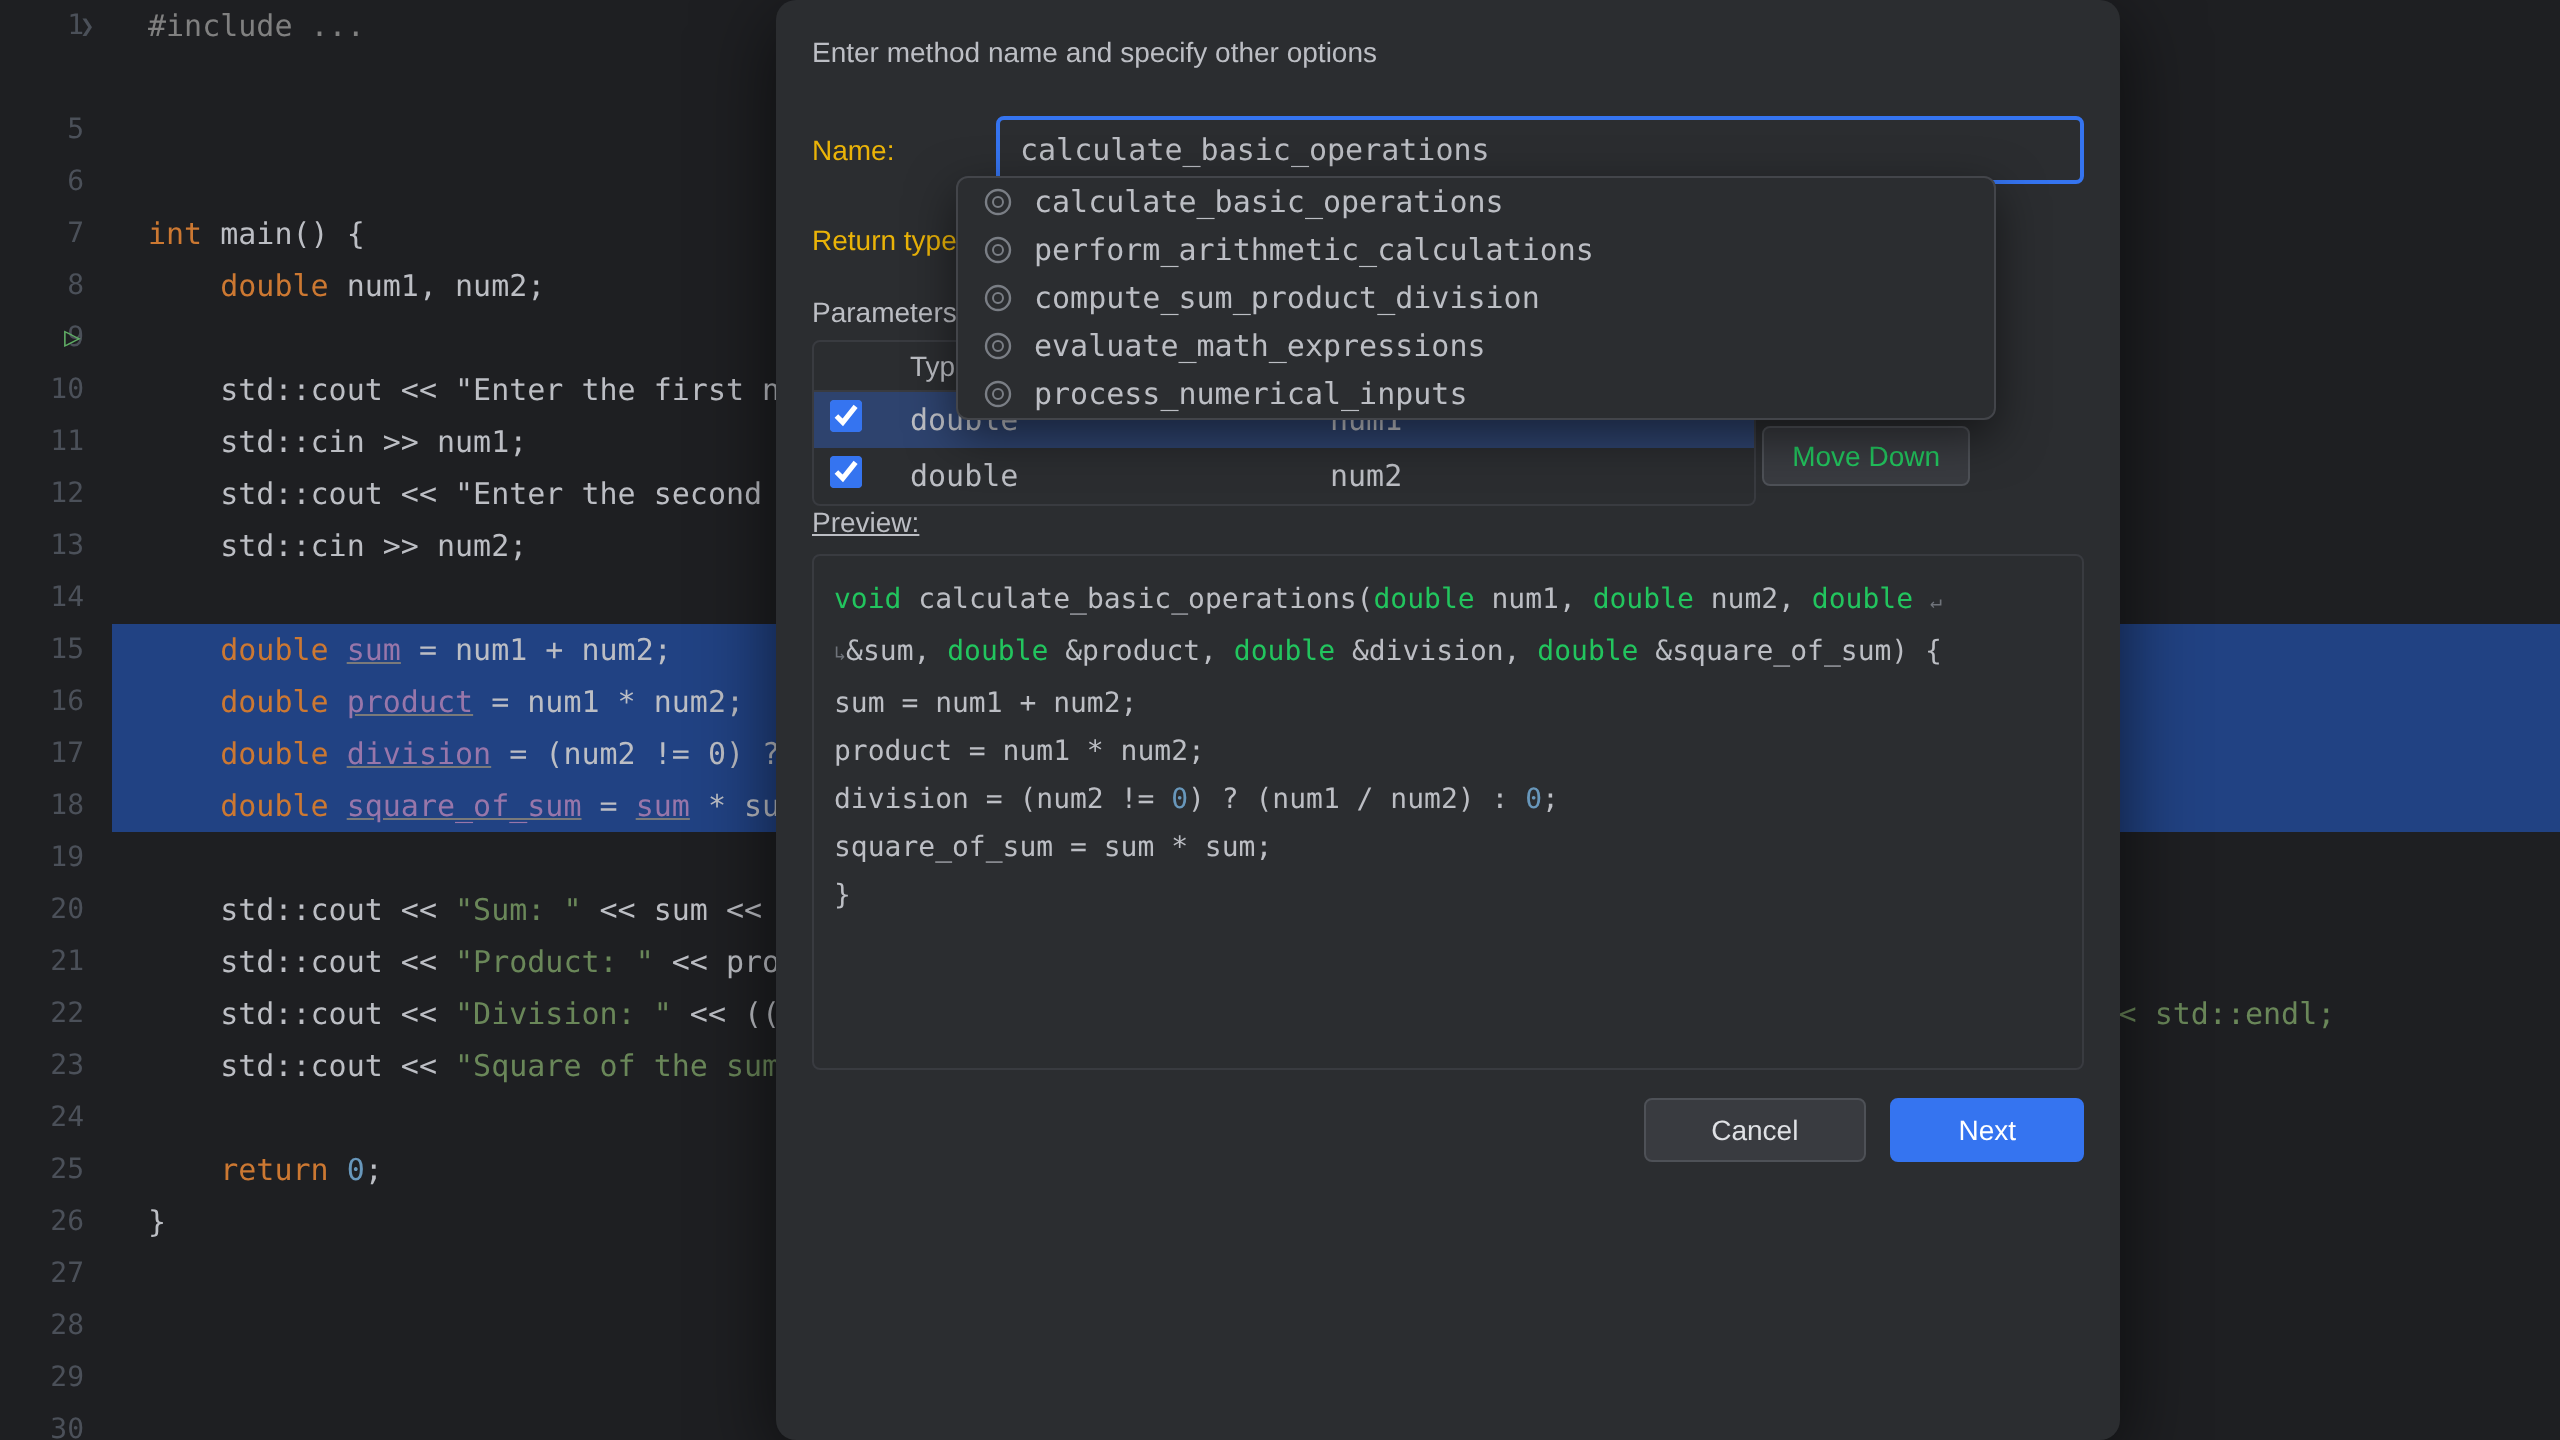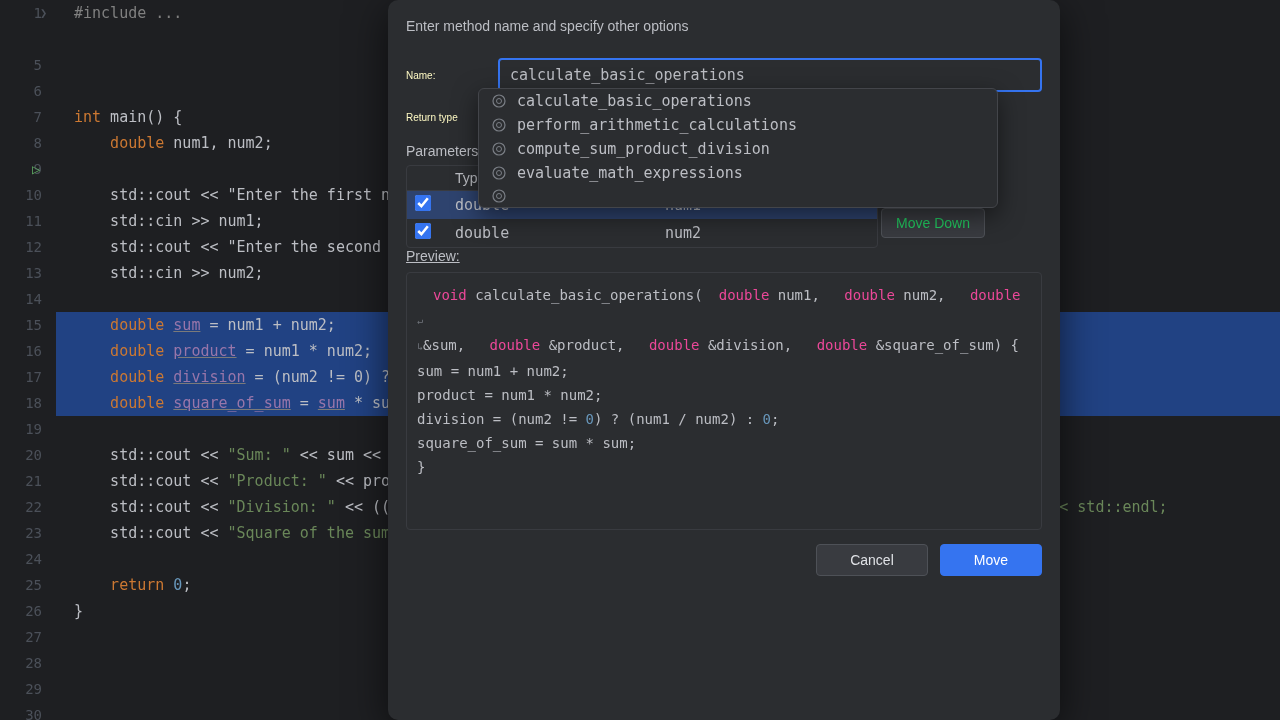--- a/index.html
+++ b/index.html
@@ -69,21 +69,21 @@
   box-shadow: 0 10px 40px rgba(0,0,0,0.6);
   padding: 18px;
   font-family: -apple-system, 'Segoe UI', sans-serif;
 }
 .dialog-title {
   color: #bcbec4;
   font-size: 14px;
   margin-bottom: 24px;
 }
 .form-row { display: flex; align-items: center; margin-bottom: 20px; }
-.form-label { width: 92px; color: #fef9c3; font-size: 10px; }
+.form-label { width: 92px; color: #eab308; font-size: 14px; }
 .name-input {
   flex: 1;
   background: #2b2d30;
   border: 2px solid #3574f0;
   border-radius: 4px;
   padding: 6px 10px;
   font-family: 'Menlo', monospace;
   font-size: 15px;
   color: #bcbec4;
   outline: none;
@@ -147,21 +147,21 @@
 .preview-label { color:#bcbec4; font-size:14px; margin-bottom: 8px; text-decoration: underline; }
 .preview-box {
   border: 1px solid #393b40;
   border-radius: 4px;
   padding: 10px;
   font-family: 'Menlo', monospace;
   font-size: 14px;
   line-height: 24px;
   height: 258px;
 }
-.pv-kw { color: #ec4899; margin-left: 16px; }
+.pv-kw { color: #22c55e; }
 .pv-num { color: #6897bb; }
 .wrap-arrow { font-size:10px; color:#6f737a; }
 
 .btn-row { display:flex; justify-content:flex-end; gap:12px; margin-top:14px; }
 .btn {
   padding: 7px 33px;
   border-radius: 4px;
   font-size: 14px;
   cursor: pointer;
   border: 1px solid #4e5157;
@@ -272,21 +272,21 @@
     <div><span class="wrap-arrow">↳</span><span>&amp;sum, </span><span class="pv-kw">double </span><span>&amp;product, </span><span class="pv-kw">double </span><span>&amp;division, </span><span class="pv-kw">double </span><span>&amp;square_of_sum) {</span></div>
     <div><span>    sum = num1 + num2;</span></div>
     <div><span>    product = num1 * num2;</span></div>
     <div><span>    division = (num2 != </span><span class="pv-num">0</span><span>) ? (num1 / num2) : </span><span class="pv-num">0</span><span>;</span></div>
     <div><span>    square_of_sum = sum * sum;</span></div>
     <div><span>}</span></div>
   </div>
 
   <div class="btn-row">
     <button class="btn btn-cancel">Cancel</button>
-    <button class="btn btn-primary">Move</button>
+    <button class="btn btn-primary">Next</button>
   </div>
 </div>
 
 <div class="autocomplete">
   <div class="ac-item">
     <svg class="ac-icon" viewBox="0 0 16 16">
         <circle cx="8" cy="8" r="6" fill="none" stroke="currentColor" stroke-width="1.2"></circle>
         <circle cx="8" cy="8" r="2.5" fill="none" stroke="currentColor"></circle>
       </svg>
     <span>calculate_basic_operations</span>
@@ -310,14 +310,15 @@
         <circle cx="8" cy="8" r="6" fill="none" stroke="currentColor" stroke-width="1.2"></circle>
         <circle cx="8" cy="8" r="2.5" fill="none" stroke="currentColor"></circle>
       </svg>
     <span>evaluate_math_expressions</span>
   </div>
   <div class="ac-item">
     <svg class="ac-icon" viewBox="0 0 16 16">
         <circle cx="8" cy="8" r="6" fill="none" stroke="currentColor" stroke-width="1.2"></circle>
         <circle cx="8" cy="8" r="2.5" fill="none" stroke="currentColor"></circle>
       </svg>
+    <span>process_numerical_inputs</span>
   </div>
 </div>
 
 </body></html>

